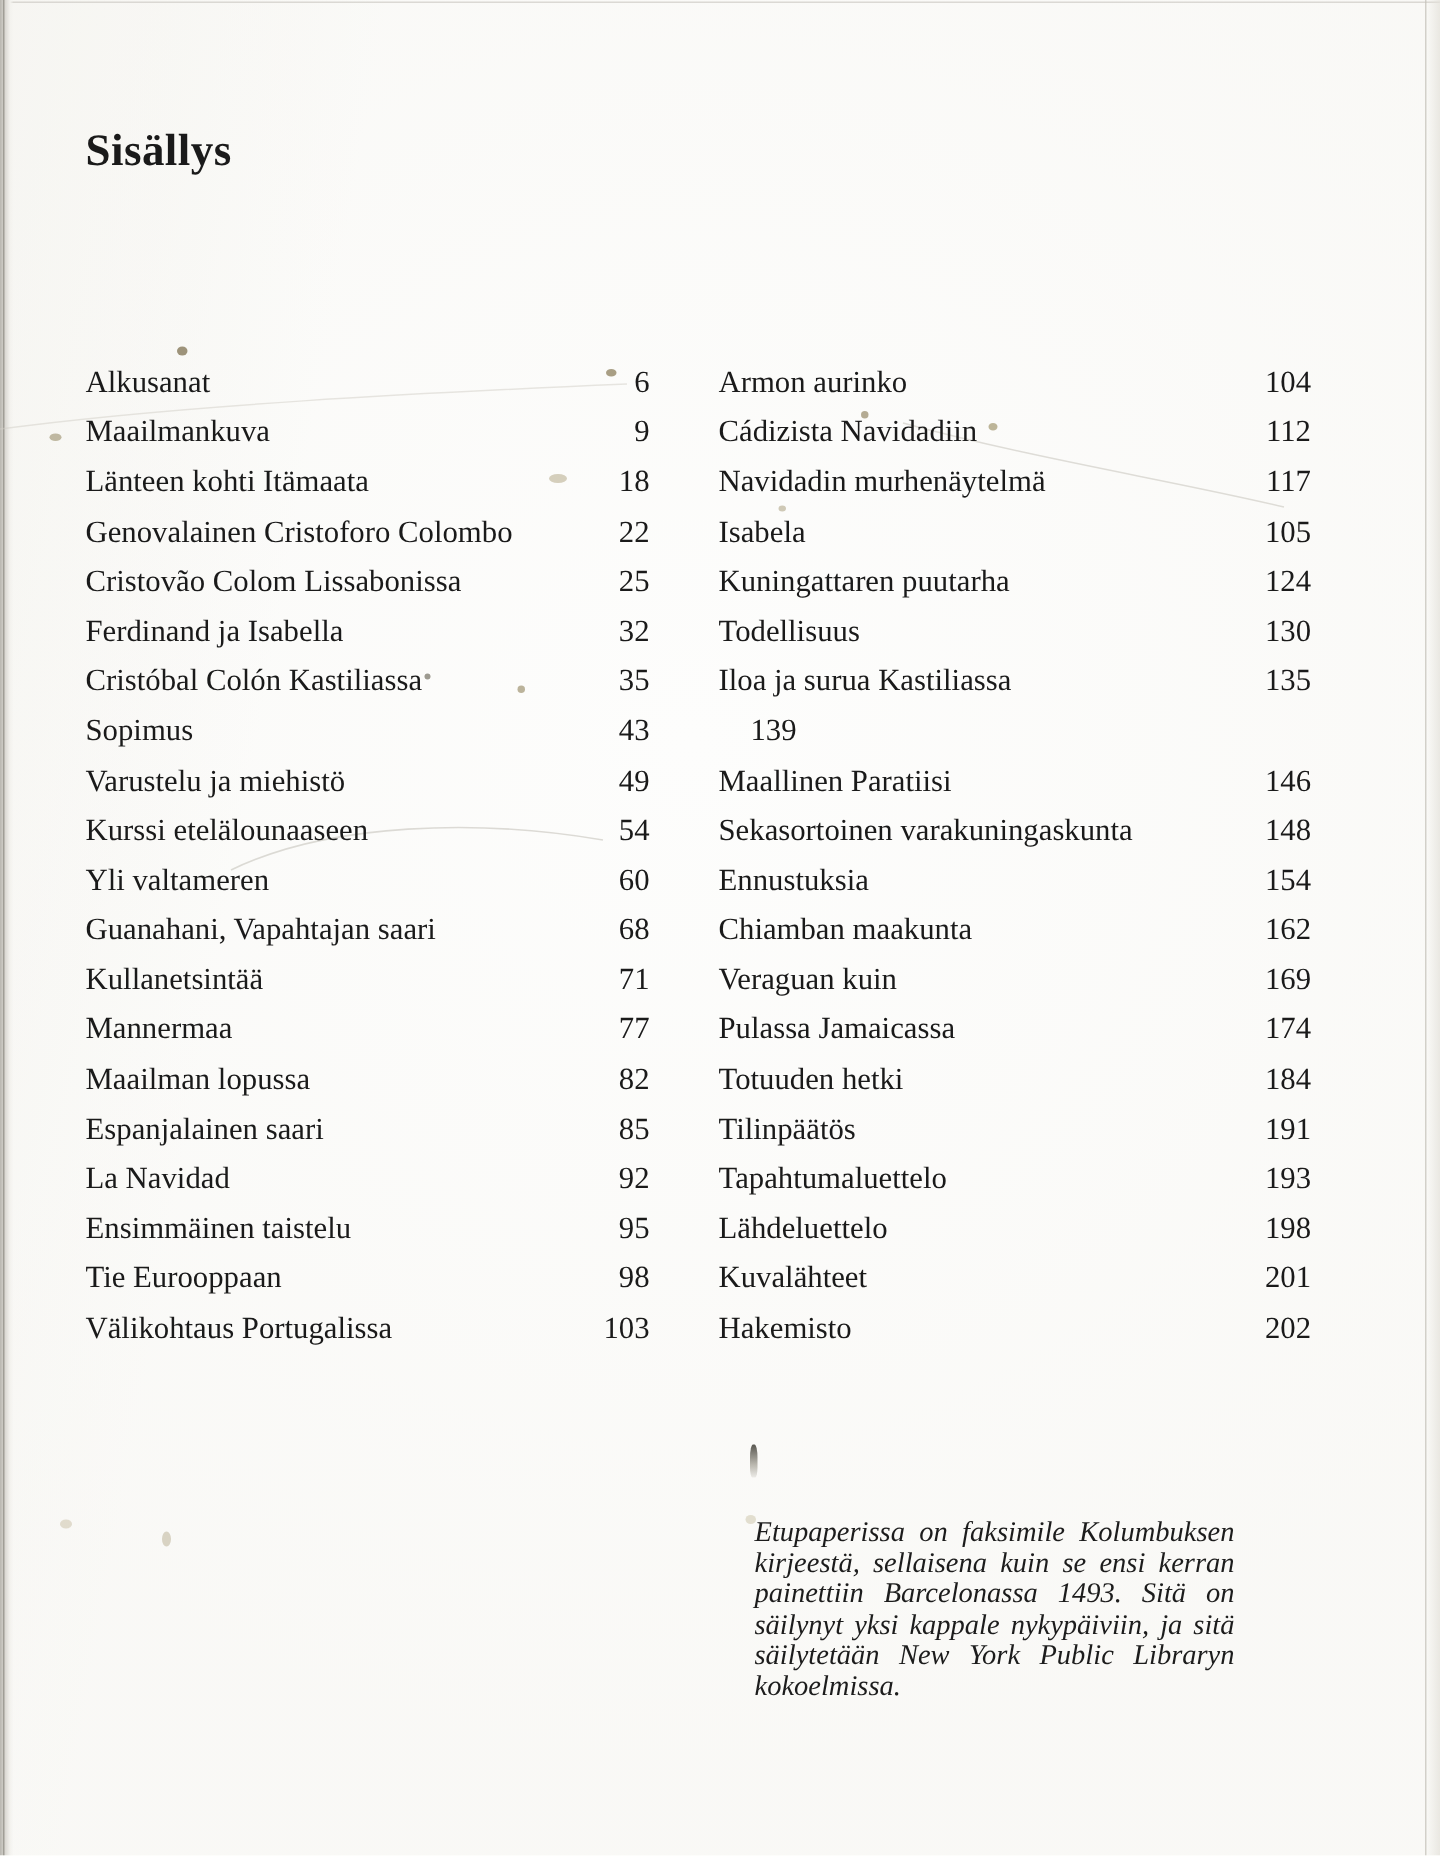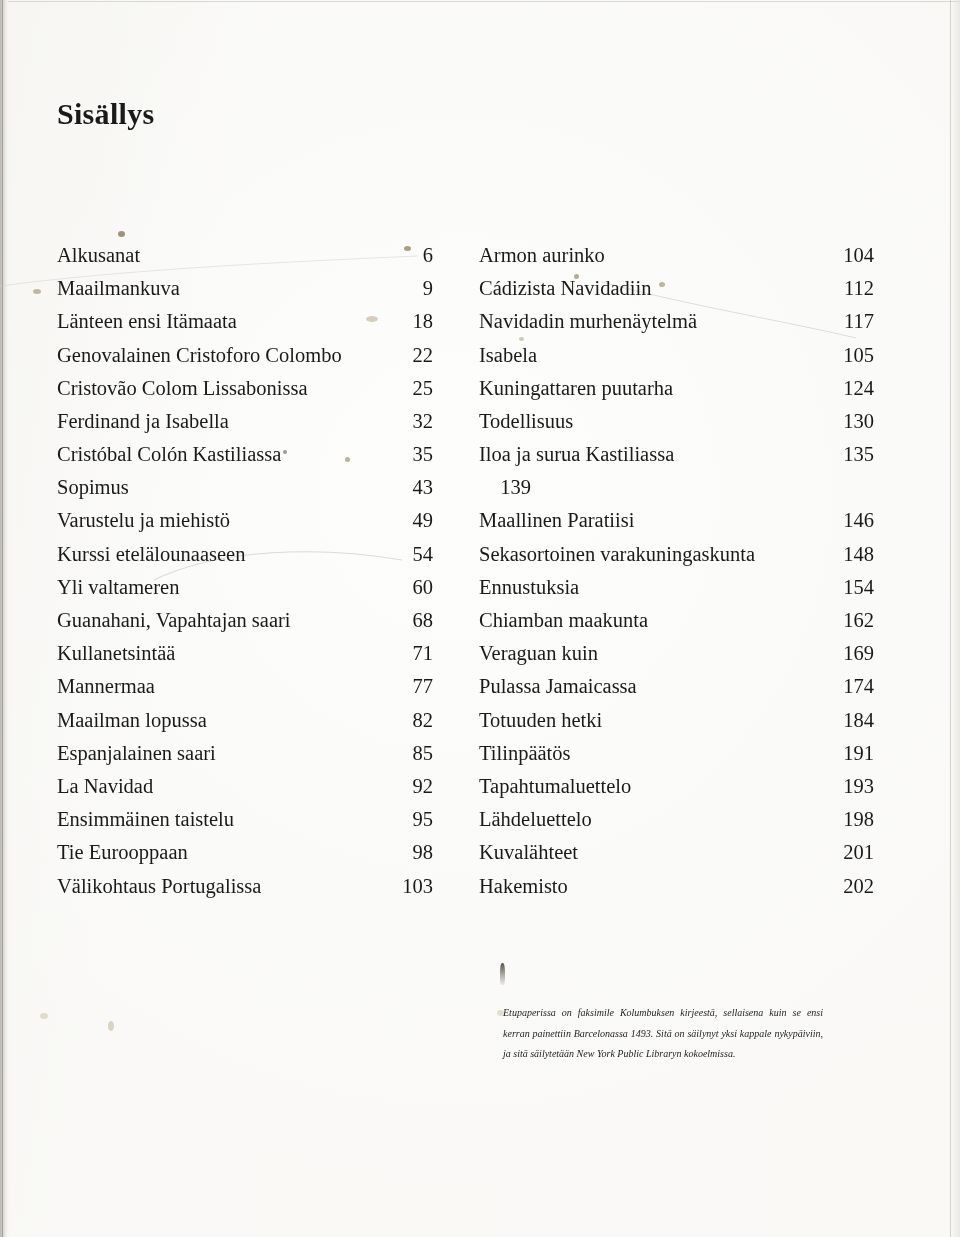--- a/index.html
+++ b/index.html
@@ -79,21 +79,21 @@
 
   
   .content {
     position: absolute;
     inset: 0;
   }
 
   .page-title {
     position: absolute;
     left: 57px;
-    top: 79px;
+    top: 66px;
     font-size: 30px;
     letter-spacing: 0.3px;
     line-height: 1;
     white-space: nowrap;
   }
 
   .toc {
     position: absolute;
     left: 0;
     top: 239px;
@@ -106,21 +106,21 @@
   }
 
   .toc-col {
     position: relative;
   }
   .toc-col-left  { margin-left: 57px;  width: 376px; }
   .toc-col-right { margin-left: 46px;  width: 395px; }
 
   .toc-entry {
     display: flex;
-    align-items: flex-end;
+    align-items: center;
     height: 33.2px;
     font-size: 20.5px;
     line-height: 33.2px;
     white-space: nowrap;
   }
   .toc-entry .t {
     flex: 1 1 auto;
     overflow: hidden;
   }
   .toc-entry .p {
@@ -142,21 +142,21 @@
     border-radius: 50%;
     opacity: .75;
   }
 
   
   .caption {
     position: absolute;
     left: 503px;
     top: 993px;
     width: 320px;
-    font-size: 10px;
+    font-size: 19px;
     line-height: 20.6px;
     font-style: italic;
     text-align: justify;
     color: #1c1c1c;
   }
   .caption-mark {
     position: absolute;
     left: 500px;
     top: 963px;
     width: 5px;
@@ -217,21 +217,21 @@
       <div class="toc-col toc-col-left">
         <div class="toc-entry">
           <span class="t">Alkusanat</span>
           <span class="p">6</span>
         </div>
         <div class="toc-entry">
           <span class="t">Maailmankuva</span>
           <span class="p">9</span>
         </div>
         <div class="toc-entry">
-          <span class="t">Länteen ensi Itämaata</span>
+          <span class="t">Länteen kohti Itämaata</span>
           <span class="p">18</span>
         </div>
         <div class="toc-entry">
           <span class="t">Genovalainen Cristoforo Colombo</span>
           <span class="p">22</span>
         </div>
         <div class="toc-entry">
           <span class="t">Cristovão Colom Lissabonissa</span>
           <span class="p">25</span>
         </div>

